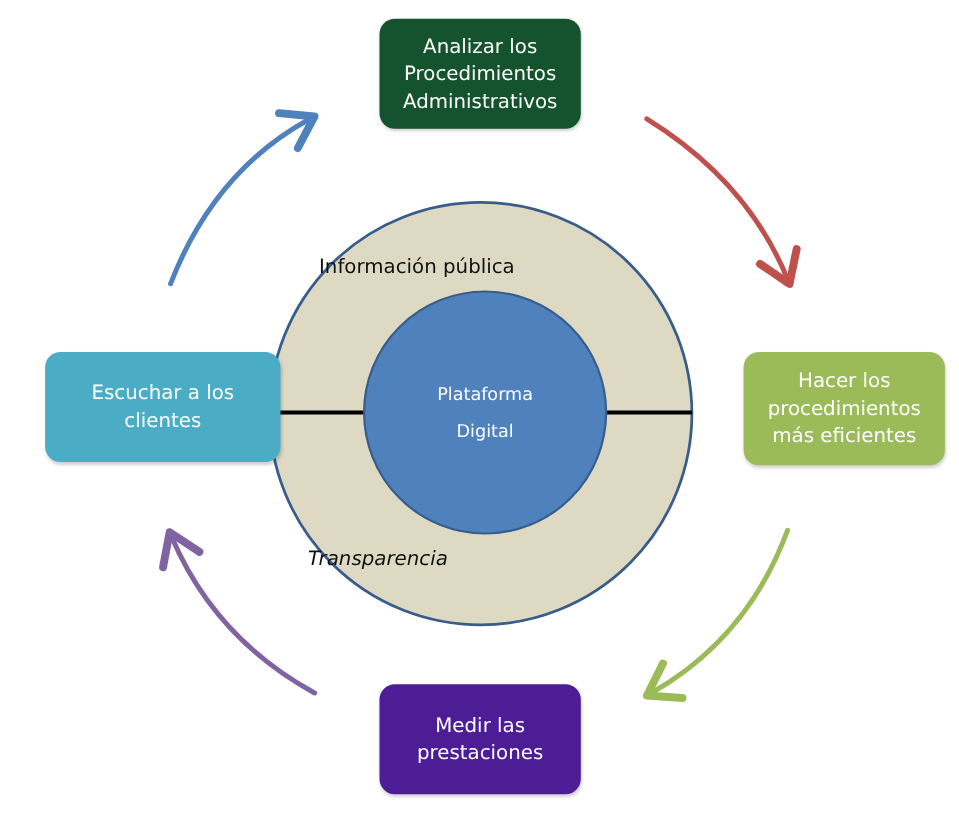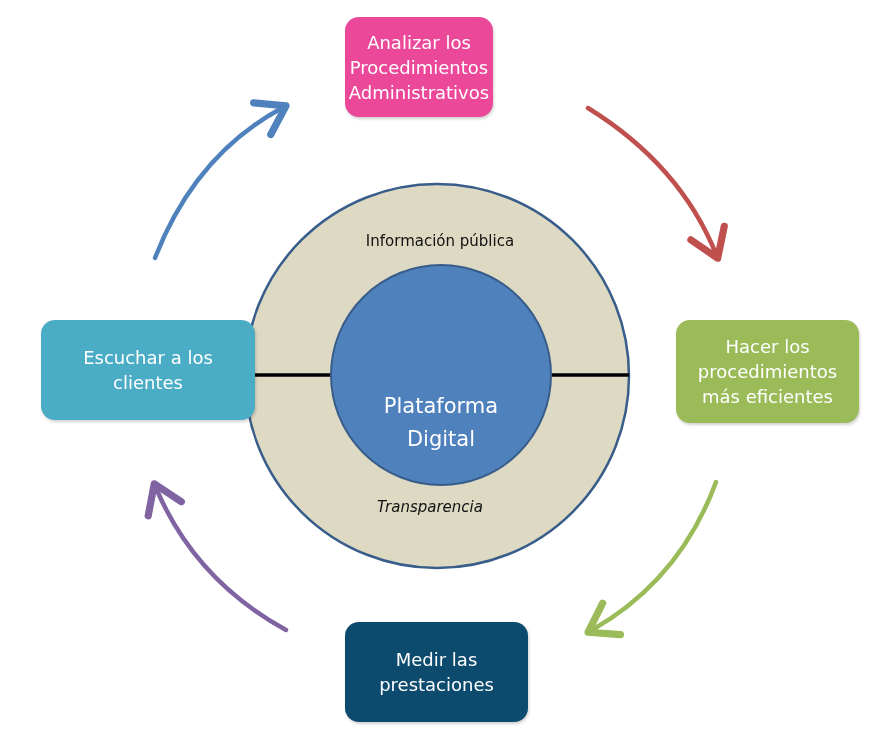--- a/index.html
+++ b/index.html
@@ -2,30 +2,30 @@
 <html><head>
   <meta charset="utf-8">
   <style>
     html, body { margin: 0; padding: 0; background: #ffffff; }
     body { width: 872px; height: 743px; position: relative; overflow: hidden;
            font-family: "DejaVu Sans", "Liberation Sans", sans-serif; }
     .box { position: absolute; border-radius: 14px; color: #fff;
            display: flex; align-items: center; justify-content: center; text-align: center;
            font-size: 18px; line-height: 25px; box-shadow: 1px 2px 3px rgba(0,0,0,0.18); }
     .box span { white-space: pre-line; }
-    #box-analizar { left: 345px; top: 17px; width: 148px; height: 100px; background: #ec4899; }
+    #box-analizar { left: 345px; top: 17px; width: 183px; height: 100px; background: #14532d; }
     #box-hacer { left: 676px; top: 320px; width: 183px; height: 103px; background: #9bbb59; }
-    #box-medir { left: 345px; top: 622px; width: 183px; height: 100px; background: #0c4a6e; }
+    #box-medir { left: 345px; top: 622px; width: 183px; height: 100px; background: #4c1d95; }
     #box-escuchar { left: 41px; top: 320px; width: 214px; height: 100px; background: #4bacc6; }
     svg.diagram { position: absolute; left: 0; top: 0; }
-    .ring-label { position: absolute; font-size: 15px; color: #111; text-align: center; width: 300px; }
+    .ring-label { position: absolute; font-size: 18px; color: #111; text-align: left; width: 300px; }
     #label-info { left: 290px; top: 232px; }
     #label-trans { left: 280px; top: 498px; font-style: italic; }
     #center-text { position: absolute; left: 330px; top: 342px; width: 222px; text-align: center;
-                   color: #fff; font-size: 21px; line-height: 33px; white-space: pre-line; margin-top: 48px; }
+                   color: #fff; font-size: 16px; line-height: 33px; white-space: pre-line; }
   </style>
 </head>
 <body>
 
 <svg class="diagram" width="872" height="743">
   <defs>
     <marker id="m-blue" markerWidth="10" markerHeight="10" refX="6" refY="5" orient="auto" markerUnits="strokeWidth">
       <path d="M1,1 L7,5 L1,9" fill="none" stroke="#4f81bd" stroke-width="1.6" stroke-linecap="round" stroke-linejoin="round"></path>
     </marker>
     <marker id="m-red" markerWidth="10" markerHeight="10" refX="6" refY="5" orient="auto" markerUnits="strokeWidth">

